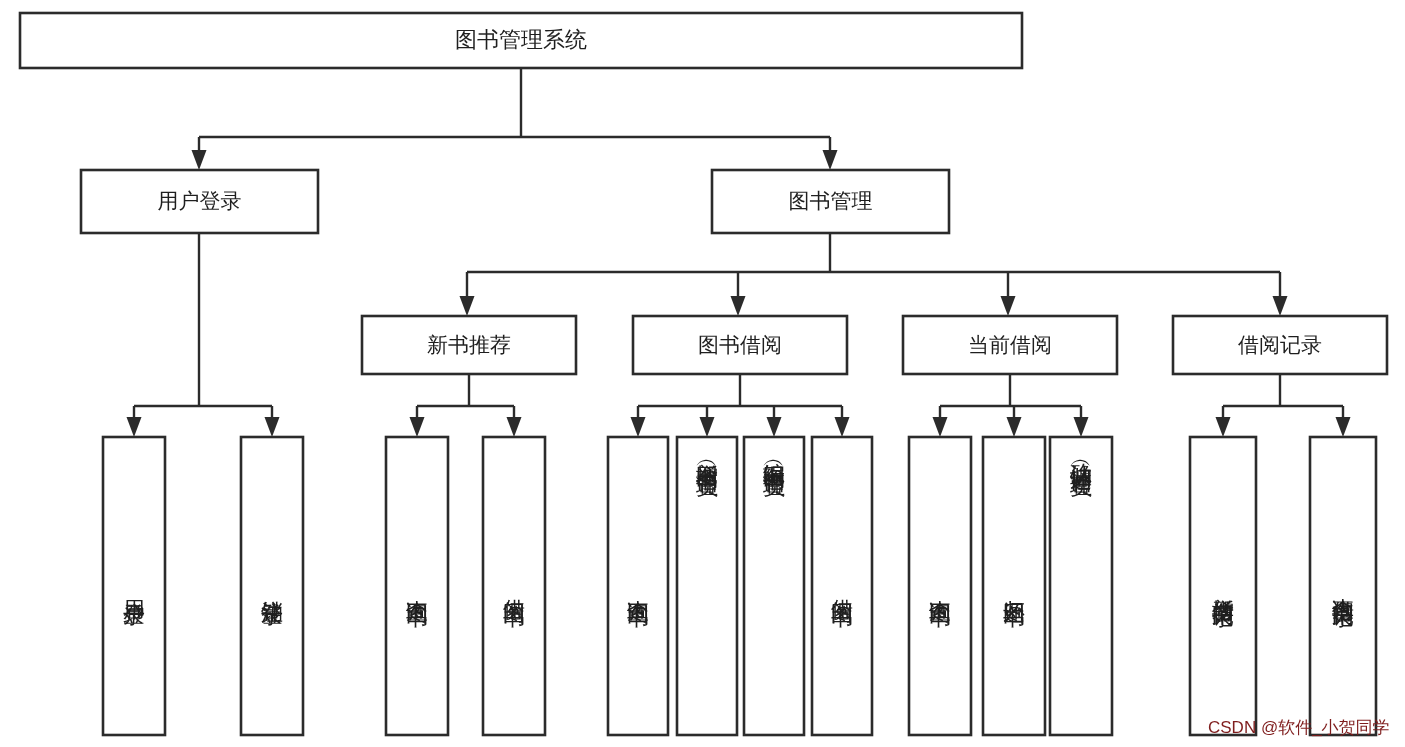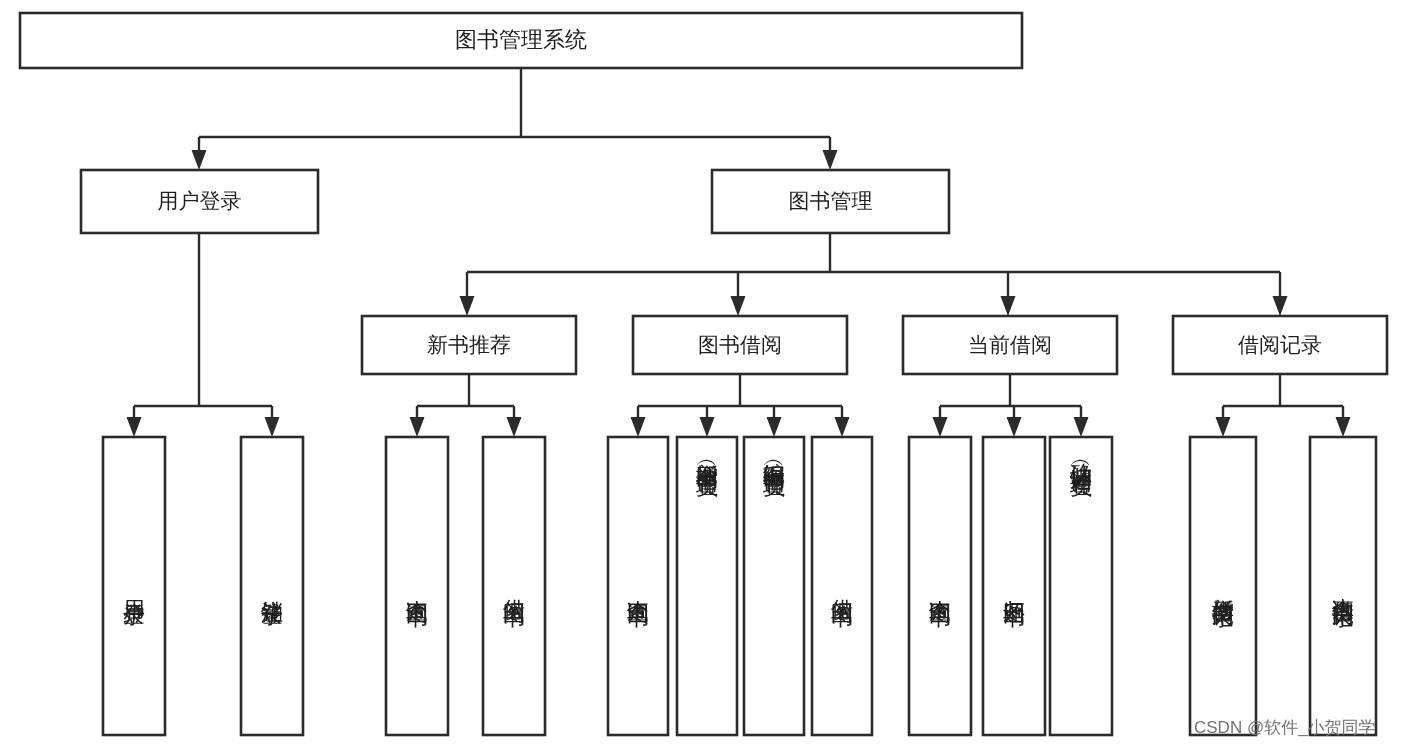--- a/index.html
+++ b/index.html
@@ -74,23 +74,24 @@
     font-size: 22px;
     line-height: 1.18;
     letter-spacing: 2px;
     color: #1f1f1f;
     white-space: nowrap;
   }
   .watermark {
     position: absolute;
     font-family: "Liberation Sans", "DejaVu Sans", sans-serif;
     font-size: 17px;
-    color: #737373;
+    color: #7f1d1d;
     white-space: nowrap;
     pointer-events: none;
+    margin-left: 14px;
   }
 </style>
 </head>
 <body>
 
 <div id="diagram-root">
   <svg class="diagram-canvas" viewBox="0 0 1405 747">
     <g id="connectors-layer">
         <line x1="521" y1="68" x2="521" y2="137" class="connector"></line>
         <line x1="199" y1="137" x2="830" y2="137" class="connector"></line>

